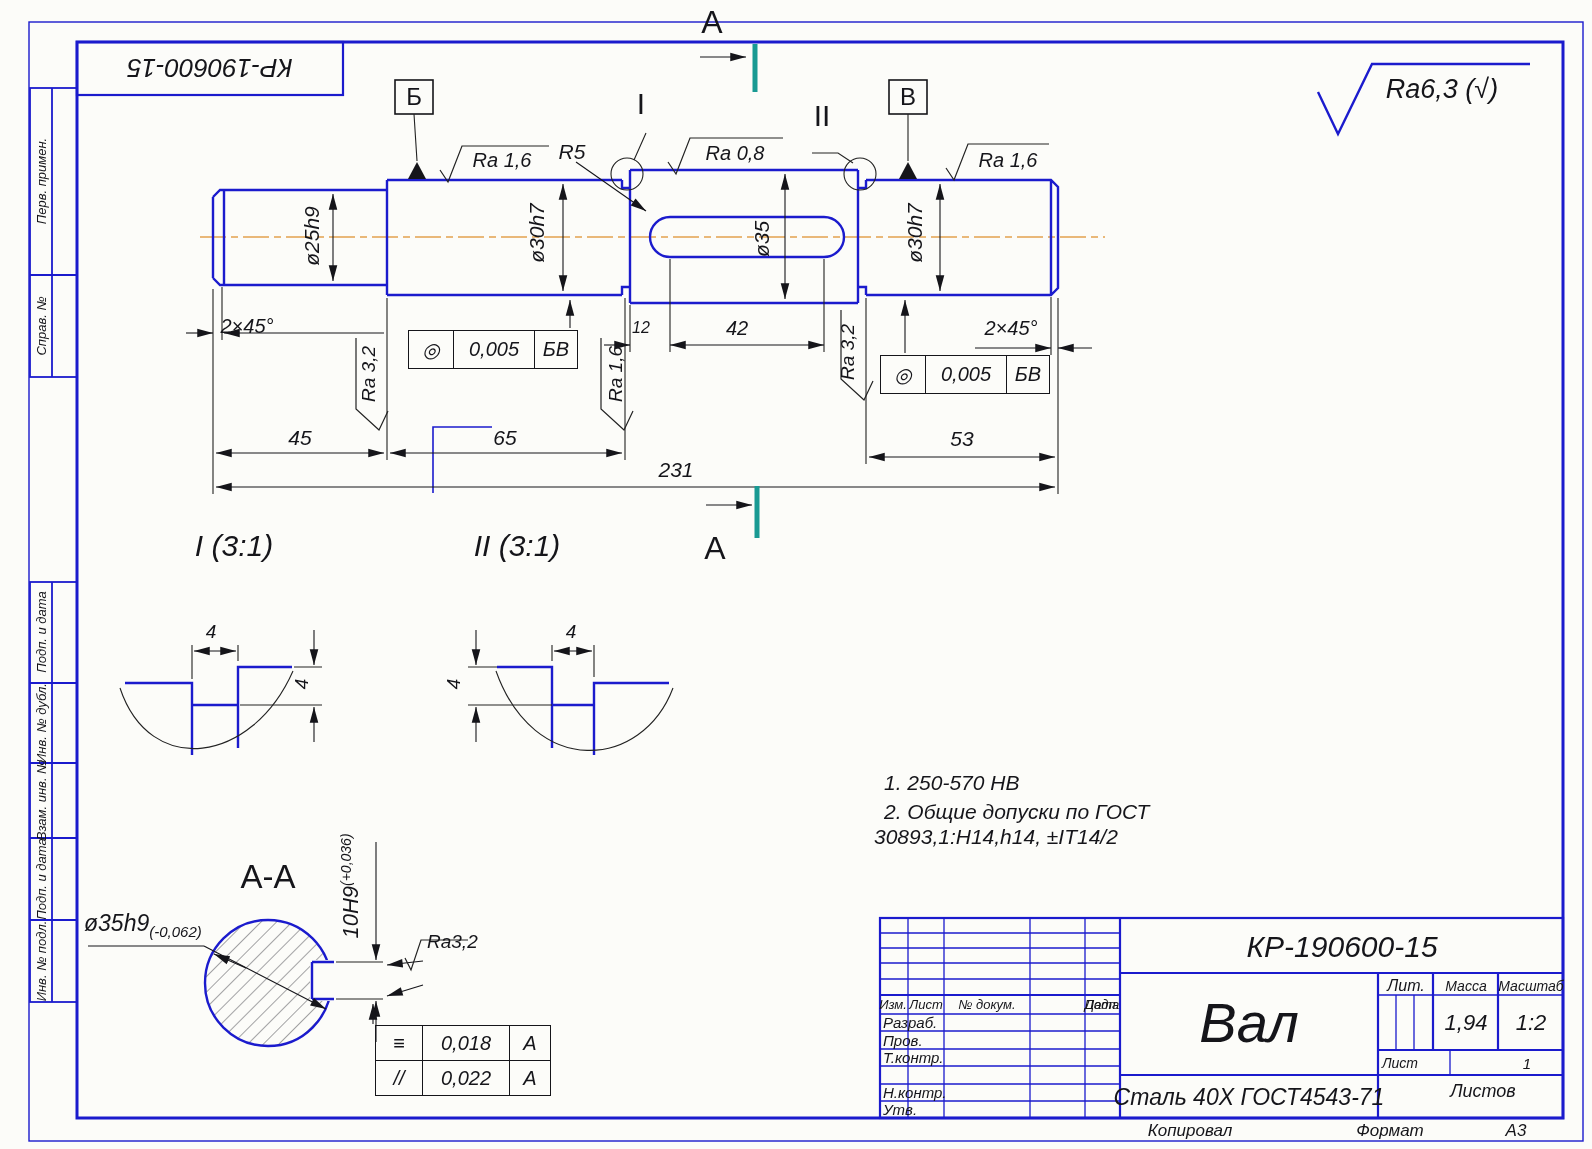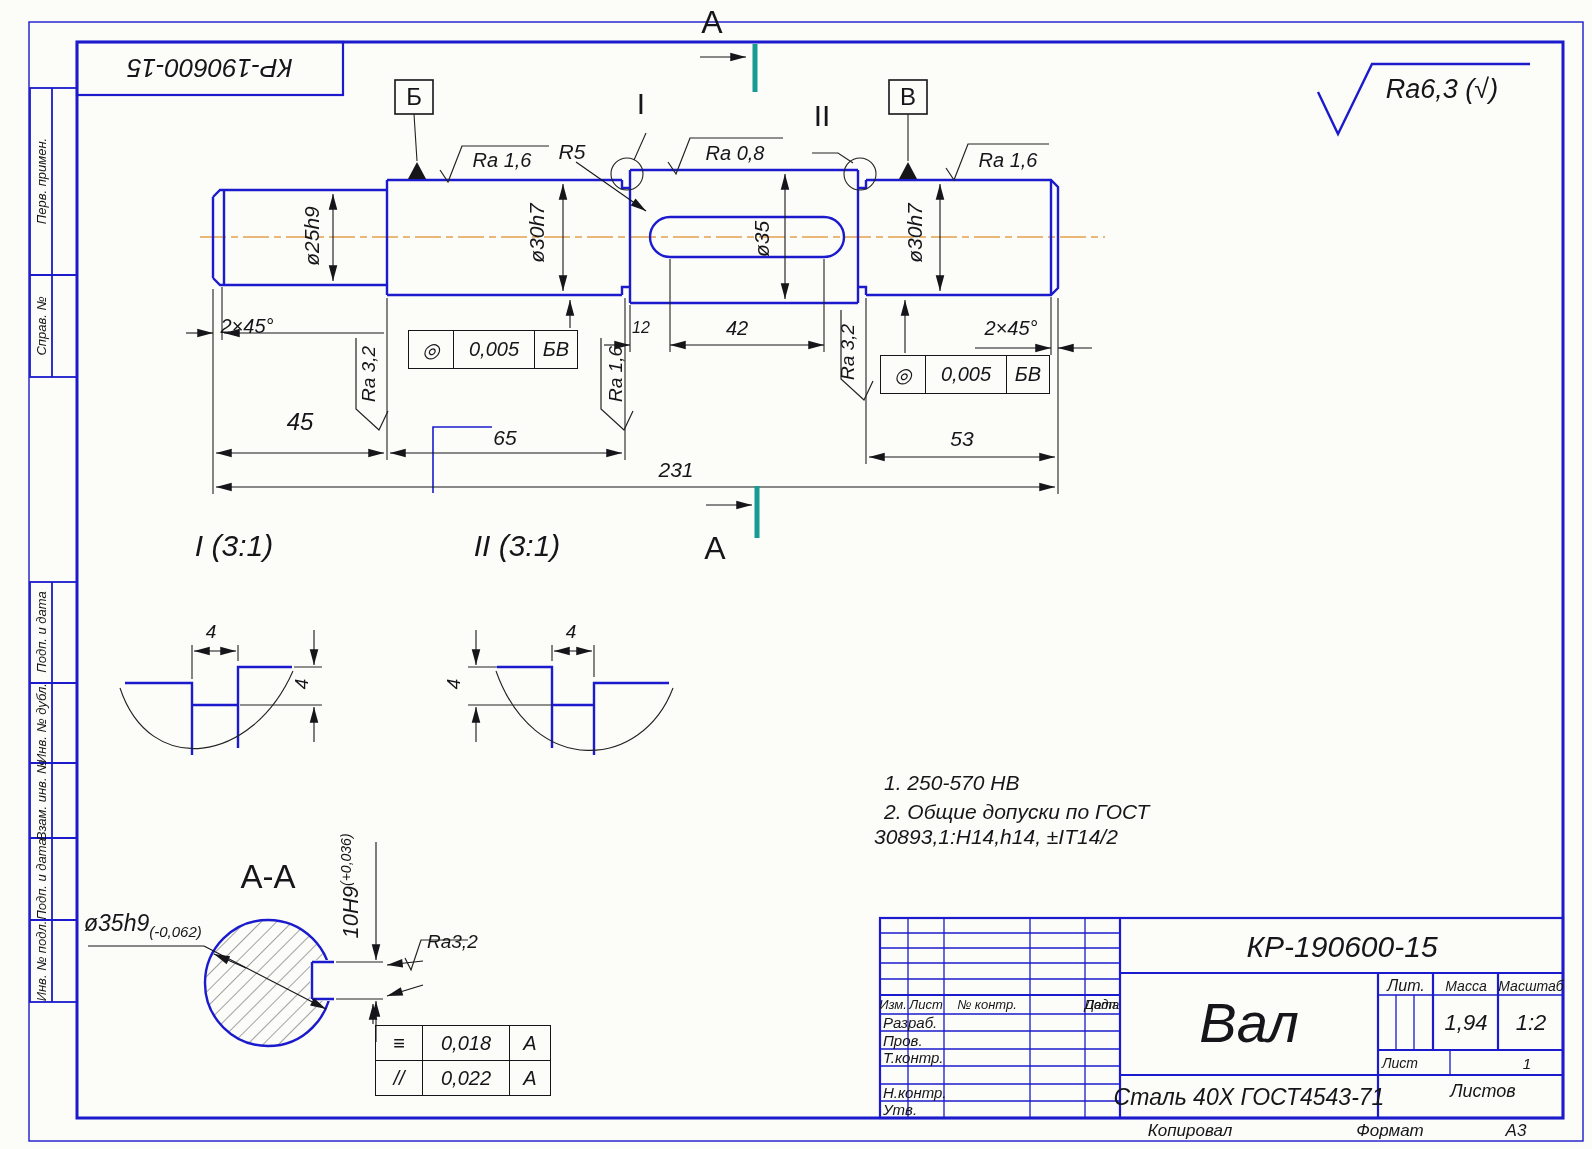--- a/index.html
+++ b/index.html
@@ -176,21 +176,21 @@
 
 <span class="lbl c" style="left:247px;top:326px;font-size:20px">2×45°</span>
 <span class="lbl c" style="left:1011px;top:328px;font-size:20px">2×45°</span>
 <span class="lbl c" style="left:641px;top:328px;font-size:16px">12</span>
 <span class="lbl c" style="left:737px;top:328px;font-size:20px">42</span>
 
 <span class="lbl r" style="left:368px;top:374px;font-size:19px">Ra 3,2</span>
 <span class="lbl r" style="left:615px;top:374px;font-size:19px">Ra 1,6</span>
 <span class="lbl r" style="left:847px;top:352px;font-size:19px">Ra 3,2</span>
 
-<span class="lbl c" style="left:300px;top:422px;font-size:24px">45</span>
+<span class="lbl c" style="left:300px;top:437px;font-size:21px">45</span>
 <span class="lbl c" style="left:505px;top:437px;font-size:21px">65</span>
 <span class="lbl c" style="left:962px;top:438px;font-size:21px">53</span>
 <span class="lbl c" style="left:676px;top:469px;font-size:21px">231</span>
 
 <span class="lbl c up" style="left:712px;top:22px;font-size:32px">А</span>
 <span class="lbl c up" style="left:715px;top:548px;font-size:32px">А</span>
 
 <div class="tf" style="left:408px;top:330px">
   <span style="width:44px">◎</span>
   <span style="width:80px">0,005</span>
@@ -234,21 +234,21 @@
 <span class="lbl r" style="left:41px;top:181px;font-size:13px">Перв. примен.</span>
 <span class="lbl r" style="left:41px;top:326px;font-size:13px">Справ. №</span>
 <span class="lbl r" style="left:41px;top:632px;font-size:13px">Подп. и дата</span>
 <span class="lbl r" style="left:41px;top:723px;font-size:13px">Инв. № дубл.</span>
 <span class="lbl r" style="left:41px;top:800px;font-size:13px">Взам. инв. №</span>
 <span class="lbl r" style="left:41px;top:879px;font-size:13px">Подп. и дата</span>
 <span class="lbl r" style="left:41px;top:961px;font-size:13px">Инв. № подл.</span>
 
 <span class="lbl c" style="left:893px;top:1004px;font-size:13px">Изм.</span>
 <span class="lbl c" style="left:926px;top:1004px;font-size:13px">Лист</span>
-<span class="lbl c" style="left:987px;top:1004px;font-size:13px">№ контр.</span>
+<span class="lbl c" style="left:987px;top:1004px;font-size:13px">№ докум.</span>
 <span class="lbl c" style="left:1102px;top:1004px;font-size:13px">Подп.</span>
 <span class="lbl c" style="left:1102px;top:1004px;font-size:13px">Дата</span>
 
 <span class="lbl" style="left:883px;top:1015px;font-size:15px">Разраб.</span>
 <span class="lbl" style="left:883px;top:1033px;font-size:15px">Пров.</span>
 <span class="lbl" style="left:883px;top:1050px;font-size:15px">Т.контр.</span>
 <span class="lbl" style="left:883px;top:1085px;font-size:15px">Н.контр.</span>
 <span class="lbl" style="left:883px;top:1102px;font-size:15px">Утв.</span>
 
 <span class="lbl c" style="left:1342px;top:947px;font-size:30px">КР-190600-15</span>

